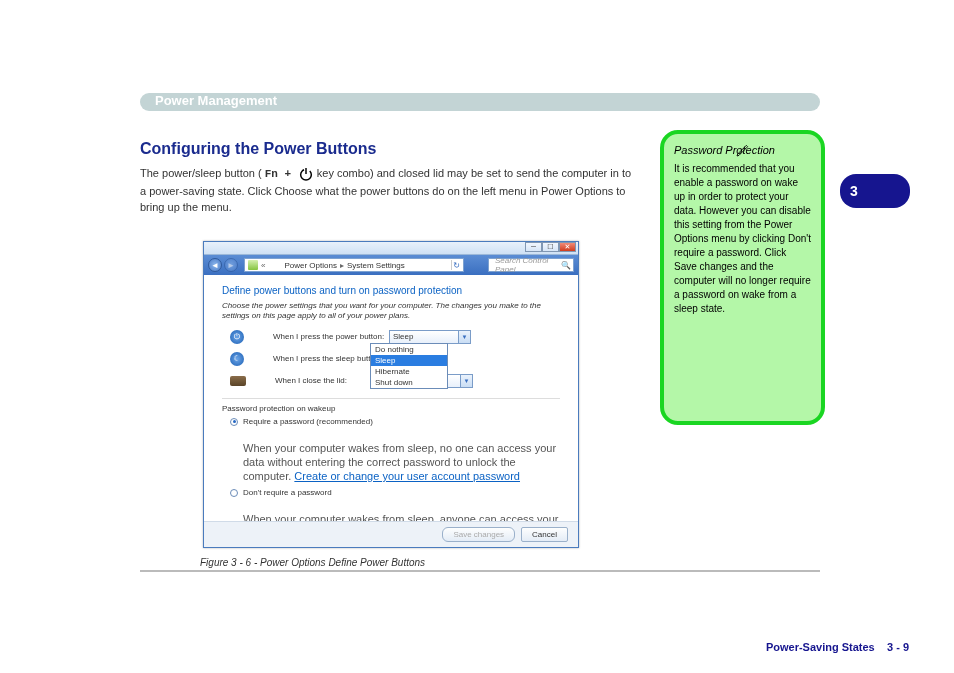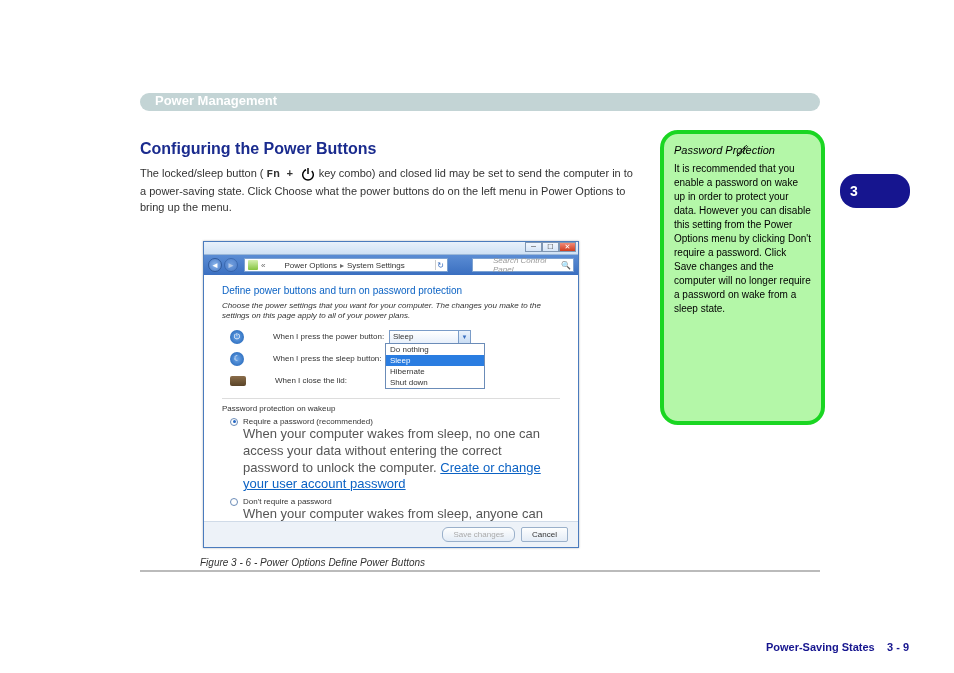--- a/index.html
+++ b/index.html
@@ -178,23 +178,23 @@
     position: absolute; right: 2px; top: 1px;
     width: 10px; height: 10px;
     border-left: 1px solid #ccc;
     display:flex;align-items:center;justify-content:center;
     color:#3a6fc0;font-size:8px;
   }
   .searchbox {
     background: #fff;
     color: #999;
     height: 14px;
-    width: 102px;
+    width: 86px;
     border: 1px solid #7da2d1;
-    padding: 0 20px;
+    padding: 0 6px;
     font-size: 8px;
     font-style: italic;
     display: flex; align-items: center;
     position: relative;
   }
   .searchbox .mag {
     position: absolute; right: 2px; color: #3a6fc0; font-style: normal;
   }
 
   .dlg-body {
@@ -255,23 +255,23 @@
   .opt-select .arr {
     position: absolute; right: 0; top: 0;
     width: 12px; height: 12px;
     border-left: 1px solid #7a9cc8;
     background: linear-gradient(#eaf2fc, #c9ddf4);
     display:flex;align-items:center;justify-content:center;
     font-size:6px;color:#3a6fc0;
   }
   .dropdown {
     position: absolute;
-    left: 155px;
+    left: 140px;
     top: 13px;
-    width: 100px;
+    width: 78px;
     background: #fff;
     border: 1px solid #6b8cb8;
     z-index: 5;
   }
   .dd-item {
     font-size: 8px;
     padding: 1px 4px;
     color: #333;
   }
   .dd-item.sel {
@@ -304,23 +304,23 @@
   .radio.checked::after {
     content: "";
     position: absolute;
     left: 1.5px; top: 1.5px;
     width: 3px; height: 3px;
     background: #2668c4;
     border-radius: 50%;
   }
   .radio-body { font-size: 8px; }
   .radio-desc {
-    font-size: 13px;
+    font-size: 11px;
     color: #555;
-    margin-top: 0;
+    margin-top: 15px;
     line-height: 1.3;
   }
   .link { color: #0b62c4; text-decoration: underline; }
 
   .dlg-foot {
     position: absolute;
     bottom: 0; left: 0; right: 0;
     height: 26px;
     background: #edf2f8;
     border-top: 1px solid #d0dbe8;
@@ -368,21 +368,21 @@
   }
 </style>
 </head>
 <body>
 
 <div class="header-bar"></div>
 <div class="header-title">Power Management</div>
 
 <div class="section-heading">Configuring the Power Buttons</div>
 <div class="section-body">
-  <span>The locked/sleep button (</span>
+  <span>The power/sleep button (</span>
   <span style="font-weight:bold;font-family:Liberation Mono, monospace;">Fn + </span>
   <span class="power-icon">
     <svg width="16" height="16" viewBox="0 0 24 24">
         <circle cx="12" cy="13" r="8" fill="none" stroke="#000" stroke-width="2.2" stroke-dasharray="40 10" transform="rotate(-45 12 13)"></circle>
         <line x1="12" y1="3" x2="12" y2="12" stroke="#000" stroke-width="2.2"></line>
       </svg>
   </span>
   <span> key combo) and closed lid may be set to send the computer in to a power-saving state. Click Choose what the power buttons do on the left menu in Power Options to bring up the menu.</span>
 </div>
 

